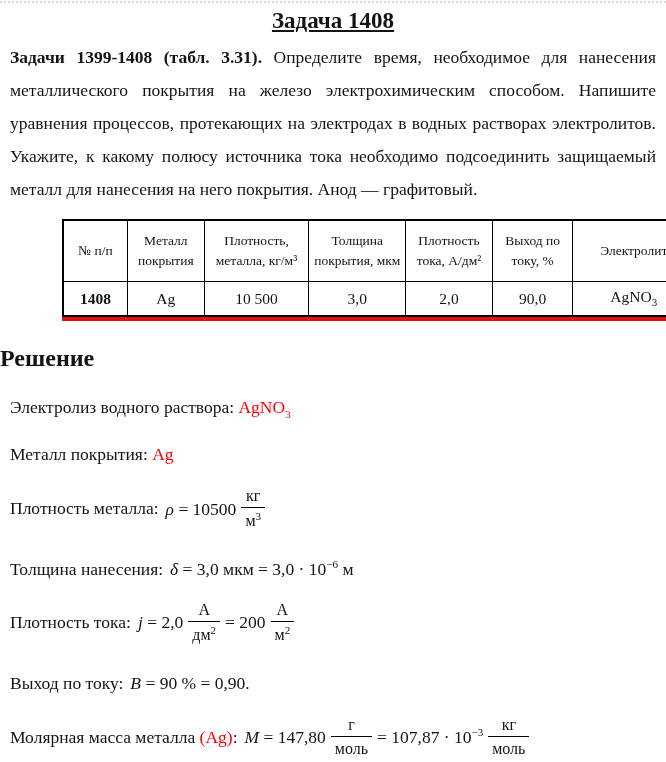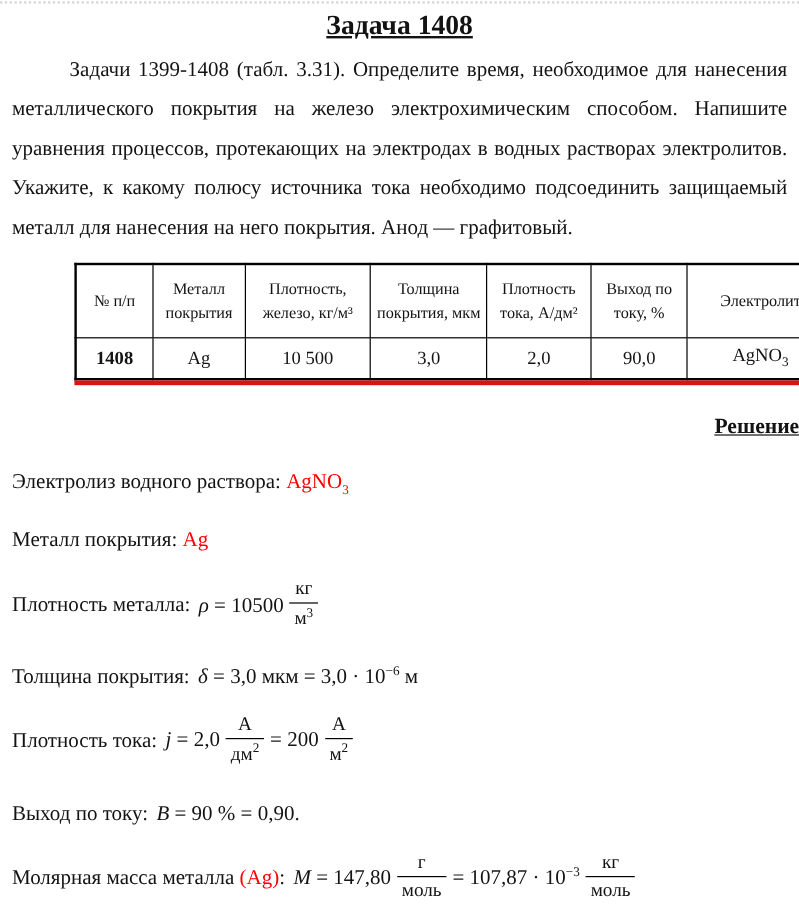--- a/index.html
+++ b/index.html
@@ -24,21 +24,21 @@
     font-size: 23px;
     font-weight: bold;
     text-decoration: underline;
   }
   .problem-text {
     margin: 7px 10px 0 10px;
     font-size: 17.5px;
     line-height: 33px;
     text-align: justify;
   }
-  .problem-text .lead { font-weight: normal; margin-left: 48px; }
+  .problem-text .lead { font-weight: bold; }
 
   .table-wrap { width: 542px; margin: 13px auto 0 auto; }
   table.data-table {
     border-collapse: collapse;
     width: 634px;
     table-layout: fixed;
   }
   table.data-table, table.data-table th, table.data-table td {
     border: 1.6px solid #000;
   }
@@ -57,24 +57,23 @@
     text-align: center;
     vertical-align: middle;
     height: 31px;
     padding: 1px 3px;
   }
   td.bold { font-weight: bold; }
   .red-underline { height: 4px; background: #dd1212; width: 634px; margin: 0 auto; }
 
   .solution-heading {
     margin: 24px 0 0 0;
-    text-align: right;
-    font-size: 18px;
+    text-align: left;
+    font-size: 24px;
     font-weight: bold;
-    text-decoration: underline;
   }
   .sol-line {
     margin-left: 10px;
     font-size: 17.5px;
     line-height: 1.25;
     white-space: nowrap;
   }
   .m1 { margin-top: 25px; }
   .m2 { margin-top: 23px; }
   .m3 { margin-top: 21px; }
@@ -118,21 +117,21 @@
           <col style="width:104px">
         <col style="width:96px">
           <col style="width:86px">
           <col style="width:80px">
           <col style="width:121px">
       </colgroup>
       <tbody>
           <tr>
         <th>№ п/п</th>
         <th>Металл покрытия</th>
-        <th>Плотность, железо, кг/м³</th>
+        <th>Плотность, металла, кг/м³</th>
         <th>Толщина покрытия, мкм</th>
         <th>Плотность тока, А/дм²</th>
         <th>Выход по току, %</th>
         <th>Электролит</th>
       </tr>
       <tr>
         <td class="bold">1408</td>
         <td>Ag</td>
         <td>10 500</td>
         <td>3,0</td>
@@ -155,21 +154,21 @@
   <div class="sol-line m2">
     <span>Металл покрытия:</span>
     <span class="red">Ag</span>
   </div>
 
   <div class="sol-line m3">
     <span>Плотность металла:</span><span class="formula"><span class="sym">ρ</span> <span>= 10500</span><span class="frac"><span class="num">кг</span><span class="den"><span>м</span><sup>3</sup></span></span></span>
   </div>
 
   <div class="sol-line m4">
-    <span>Толщина покрытия:</span><span class="formula"><span class="sym">δ</span> <span>= 3,0 мкм = 3,0 · 10</span><sup>−6</sup> <span>м</span></span>
+    <span>Толщина нанесения:</span><span class="formula"><span class="sym">δ</span> <span>= 3,0 мкм = 3,0 · 10</span><sup>−6</sup> <span>м</span></span>
   </div>
 
   <div class="sol-line m5">
     <span>Плотность тока:</span><span class="formula"><span class="sym">j</span> <span>= 2,0</span><span class="frac"><span class="num">А</span><span class="den"><span>дм</span><sup>2</sup></span></span><span>= 200</span><span class="frac"><span class="num">А</span><span class="den"><span>м</span><sup>2</sup></span></span></span>
   </div>
 
   <div class="sol-line m6">
     <span>Выход по току:</span><span class="formula"><span class="sym">B</span> <span>= 90 % = 0,90.</span></span>
   </div>
 

